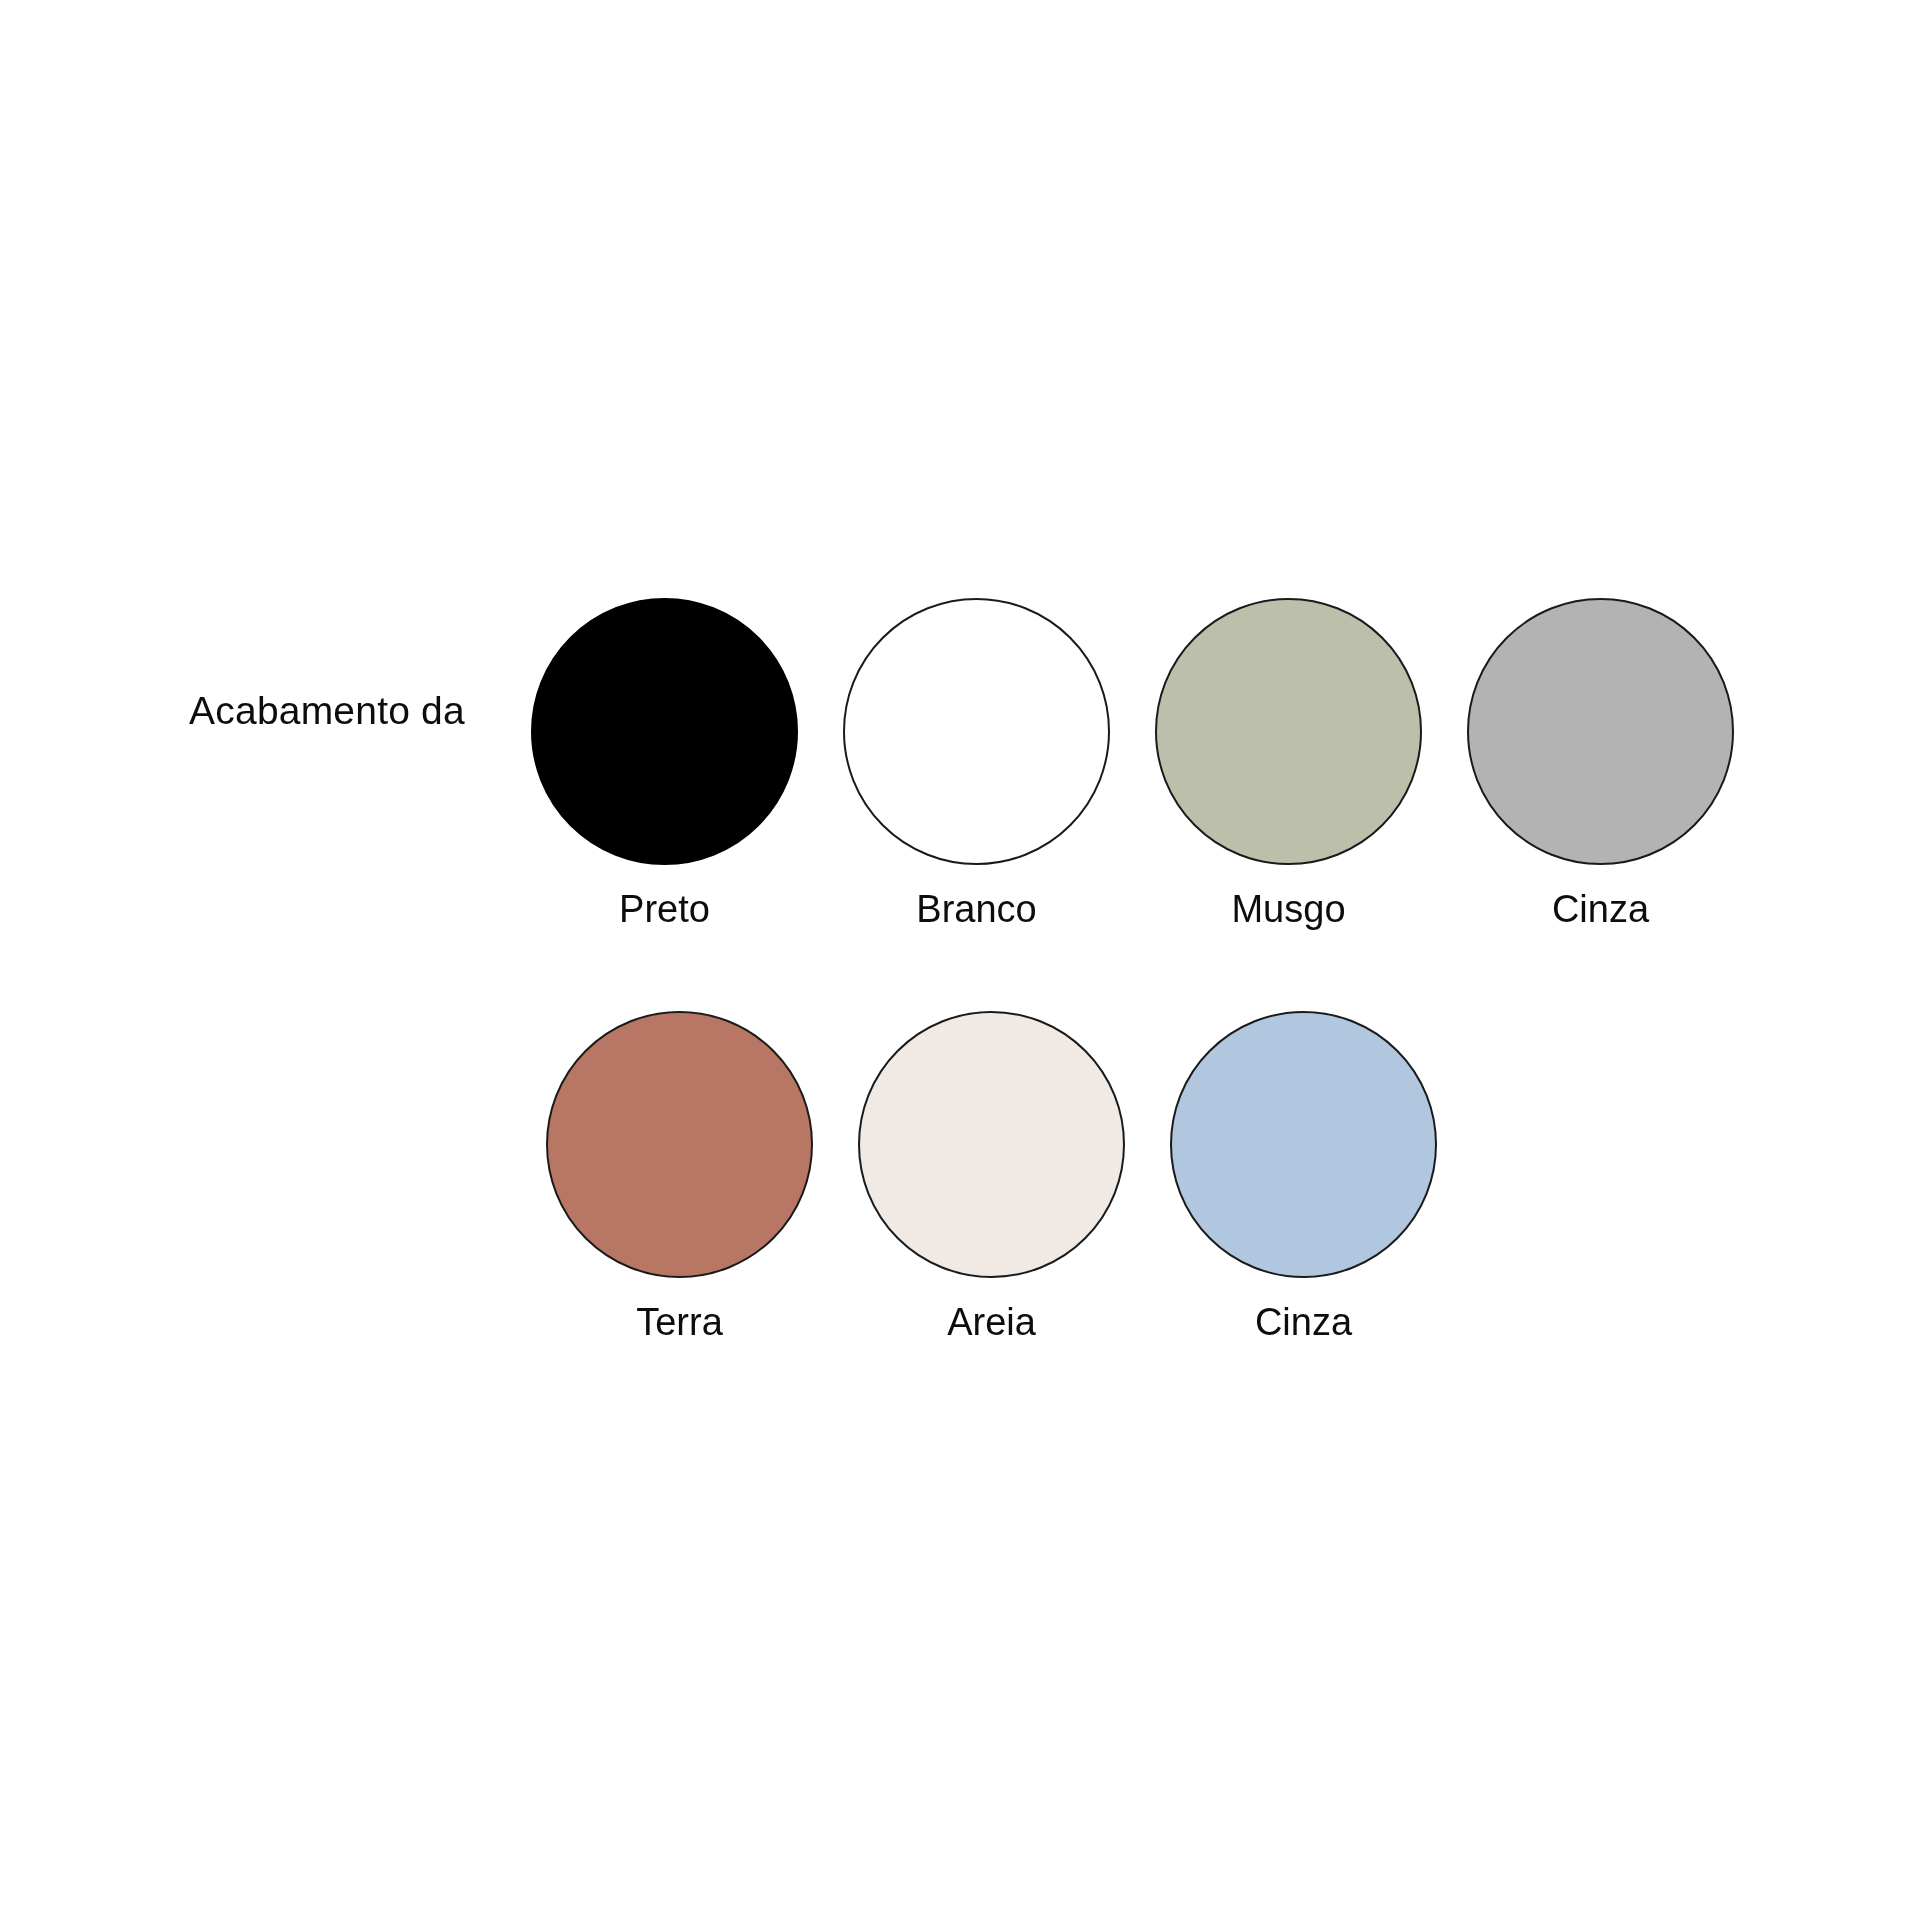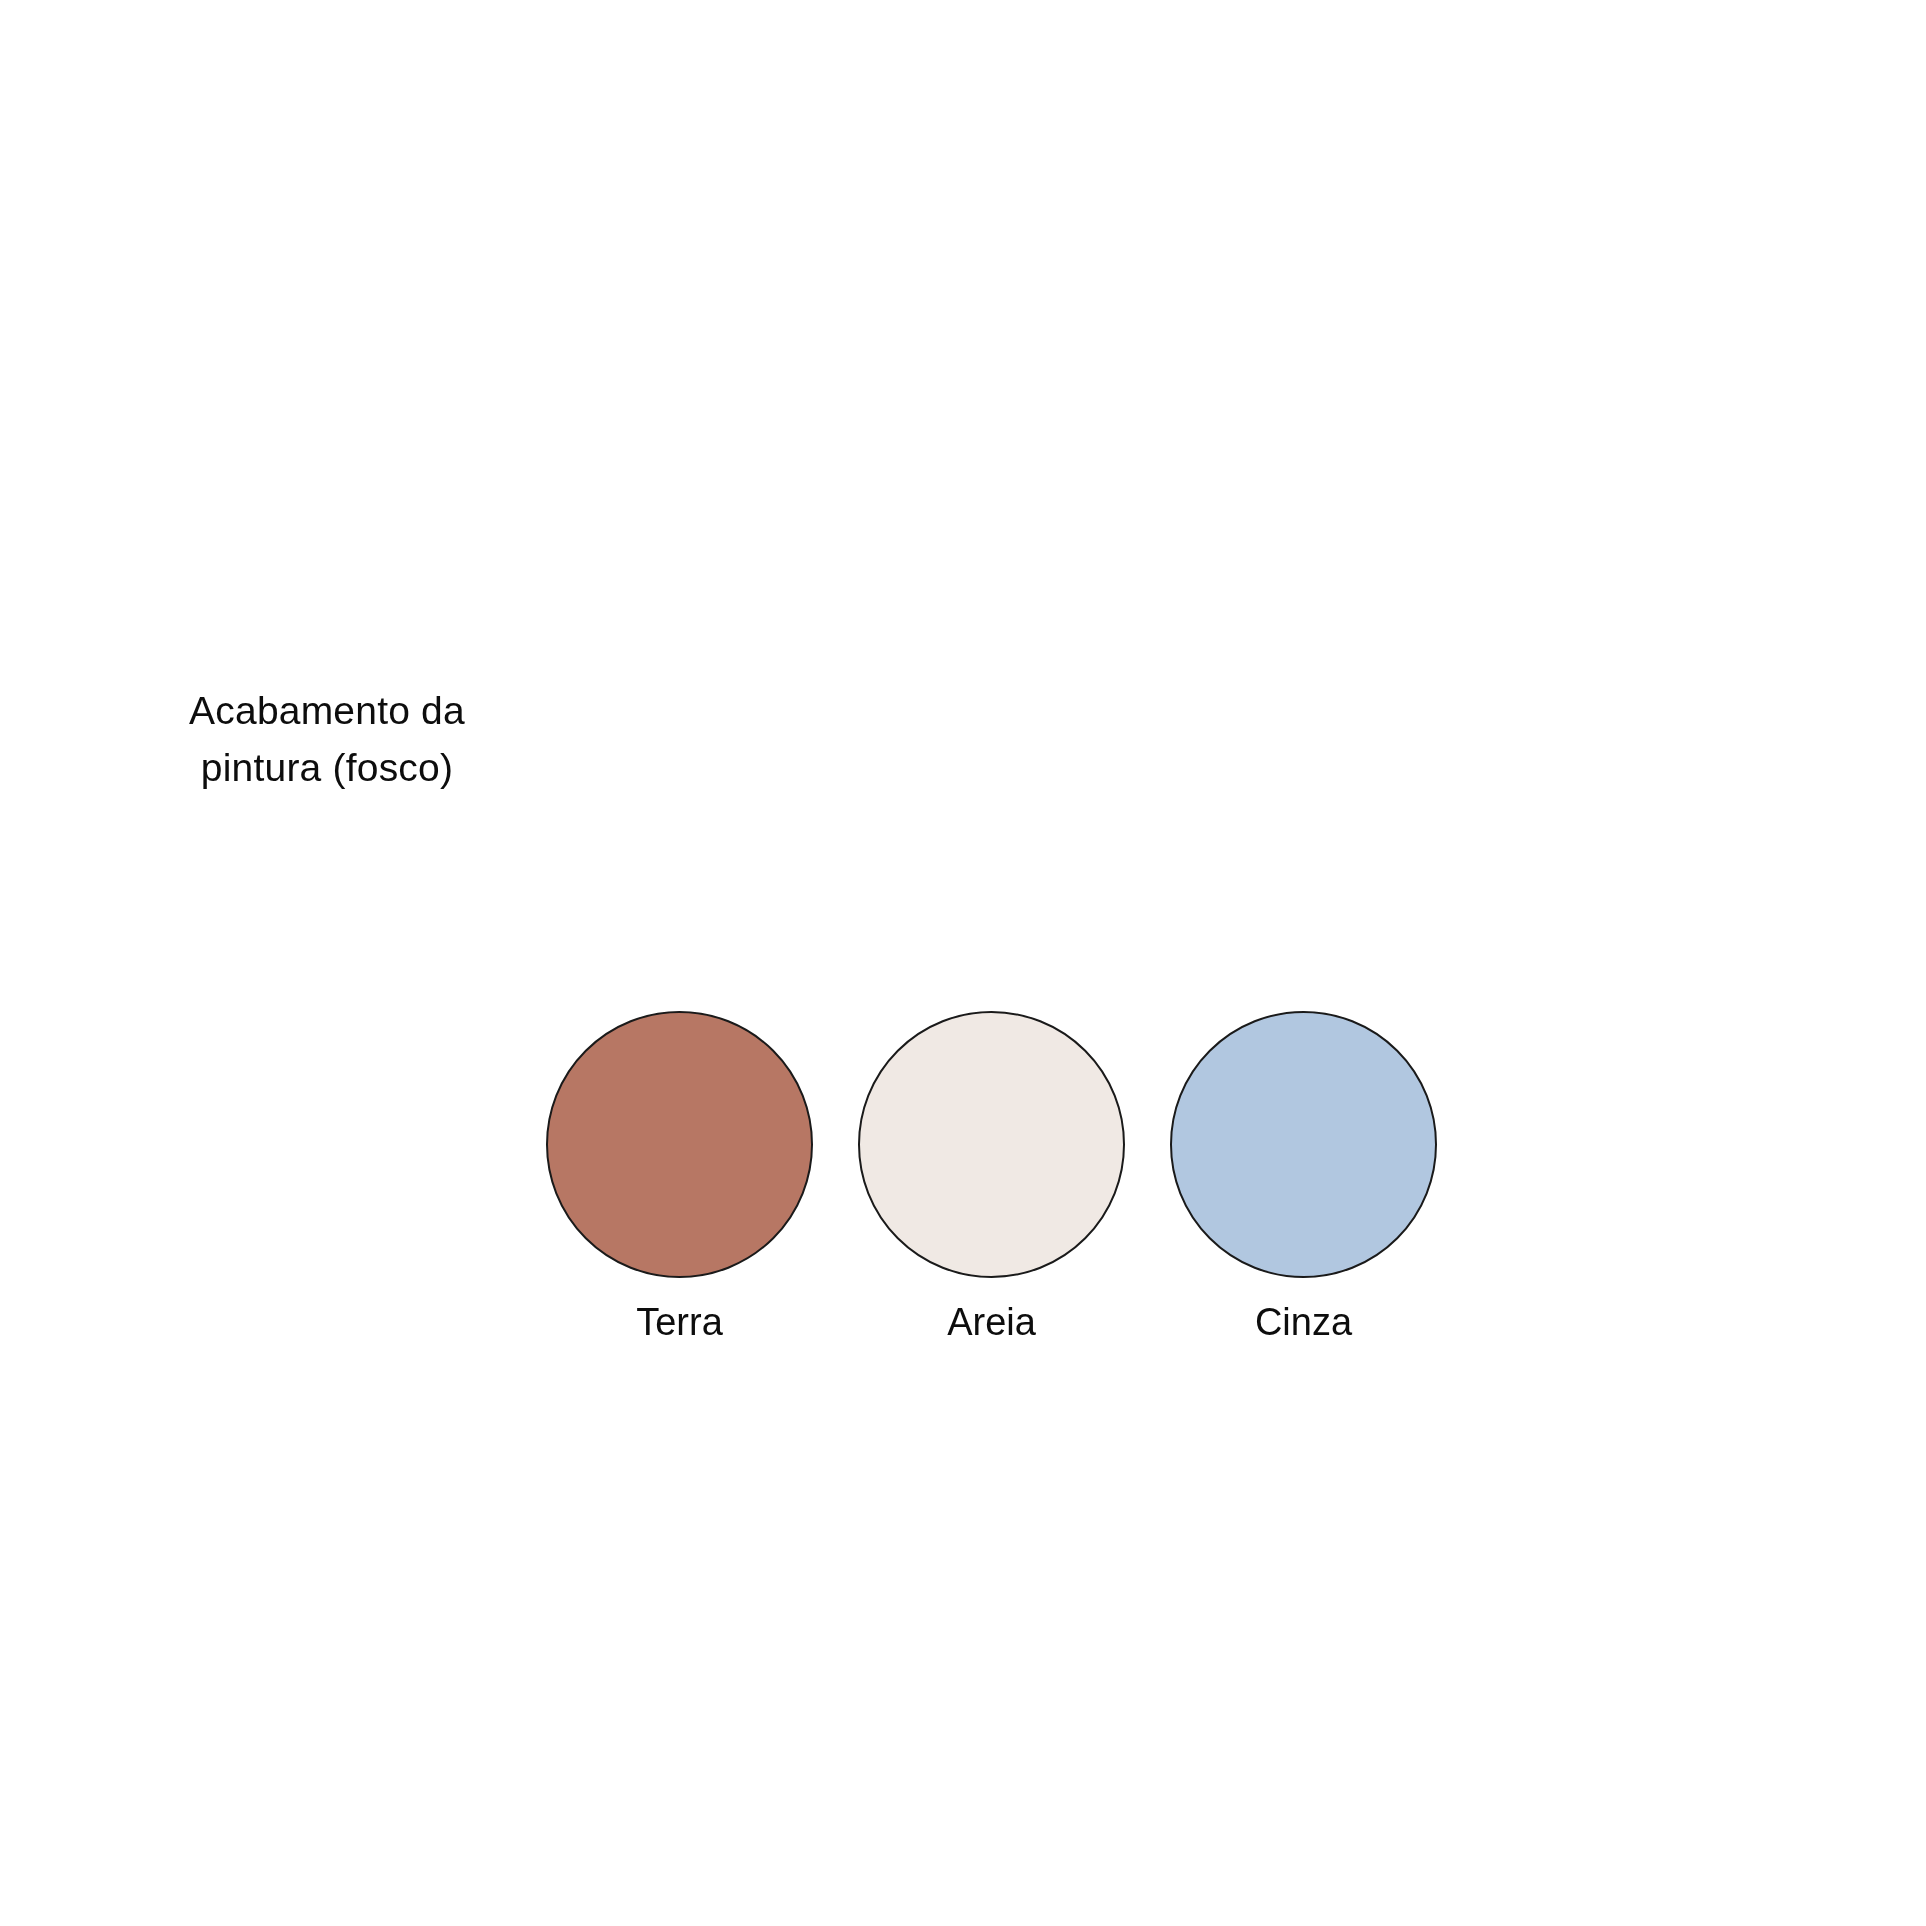--- a/index.html
+++ b/index.html
@@ -74,23 +74,40 @@
     white-space: nowrap;
   }
 </style>
 </head>
 <body style="background: rgb(255, 255, 255);">
 
 <div id="swatch-board" style="background: rgb(255, 255, 255); padding-left: 28px;">
 
   <div class="category-label">
     <span class="line">Acabamento da</span>
-    <span class="line">pintura (fosco)</span>
   </div>
 
+  <div class="swatch-row" id="row-1">
+    <div class="swatch-cell">
+      <div class="swatch-dot" style="background: rgb(0, 0, 0); border-color: rgb(0, 0, 0);"></div>
+      <div class="swatch-caption">Preto</div>
+    </div>
+    <div class="swatch-cell">
+      <div class="swatch-dot" style="background: rgb(255, 255, 255); border-color: rgb(26, 26, 26);"></div>
+      <div class="swatch-caption">Branco</div>
+    </div>
+    <div class="swatch-cell">
+      <div class="swatch-dot" style="background: rgb(188, 192, 171); border-color: rgb(26, 26, 26);"></div>
+      <div class="swatch-caption">Musgo</div>
+    </div>
+    <div class="swatch-cell">
+      <div class="swatch-dot" style="background: rgb(179, 179, 179); border-color: rgb(26, 26, 26);"></div>
+      <div class="swatch-caption">Cinza</div>
+    </div>
+  </div>
 
   <div class="swatch-row" id="row-2">
     <div class="swatch-cell">
       <div class="swatch-dot" style="background: rgb(183, 119, 100); border-color: rgb(26, 26, 26);"></div>
       <div class="swatch-caption">Terra</div>
     </div>
     <div class="swatch-cell">
       <div class="swatch-dot" style="background: rgb(240, 233, 228); border-color: rgb(26, 26, 26);"></div>
       <div class="swatch-caption">Areia</div>
     </div>

